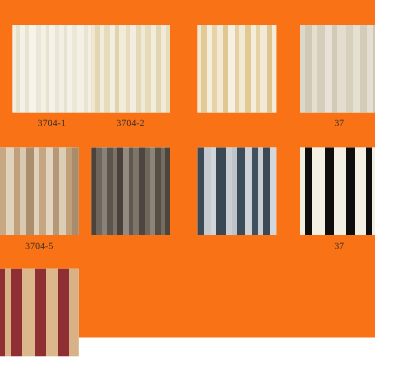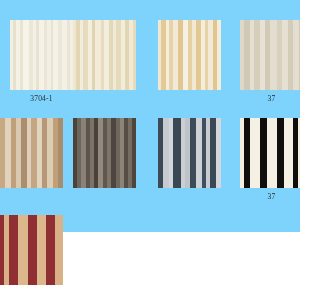--- a/index.html
+++ b/index.html
@@ -15,22 +15,22 @@
     font-family: "Liberation Serif", "DejaVu Serif", serif;
     position: relative;
     background: #ffffff;
   }
 
   #catalog {
     position: absolute;
     left: 0;
     top: 0;
     width: 300px;
-    height: 232px;
-    background: #7dd3fc;
+    height: 270px;
+    background: #f97316;
   }
 
   .swatch-cell {
     position: absolute;
     top: 0;
     width: 63px;
   }
 
   .swatch-tile {
     width: 63px;
@@ -61,32 +61,38 @@
 
 <div id="catalog">
     <div class="swatch-cell" style="left: 10px; top: 20px;">
       <div class="swatch-tile" style="background-image: linear-gradient(90deg, rgb(242, 239, 226) 0%, rgb(242, 239, 226) 5%, rgb(230, 225, 205) 5%, rgb(230, 225, 205) 9%, rgb(244, 241, 230) 9%, rgb(244, 241, 230) 16%, rgb(233, 228, 210) 16%, rgb(233, 228, 210) 21%, rgb(246, 243, 233) 21%, rgb(246, 243, 233) 30%, rgb(235, 230, 213) 30%, rgb(235, 230, 213) 36%, rgb(243, 240, 228) 36%, rgb(243, 240, 228) 42%, rgb(231, 226, 208) 42%, rgb(231, 226, 208) 46%, rgb(245, 242, 232) 46%, rgb(245, 242, 232) 54%, rgb(234, 229, 212) 54%, rgb(234, 229, 212) 59%, rgb(242, 239, 227) 59%, rgb(242, 239, 227) 65%, rgb(232, 227, 209) 65%, rgb(232, 227, 209) 69%, rgb(244, 241, 231) 69%, rgb(244, 241, 231) 76%, rgb(236, 231, 215) 76%, rgb(236, 231, 215) 82%, rgb(243, 240, 229) 82%, rgb(243, 240, 229) 91%, rgb(233, 228, 211) 91%, rgb(233, 228, 211) 96%, rgb(242, 239, 228) 96%, rgb(242, 239, 228) 100%); width: 63px; height: 70px;"></div>
       <div class="label-clip">
         <div class="swatch-label">3704-1</div>
       </div>
     </div>
     <div class="swatch-cell" style="left: 73px; top: 20px;">
       <div class="swatch-tile" style="background-image: linear-gradient(90deg, rgb(239, 231, 208) 0%, rgb(239, 231, 208) 4.301%, rgb(226, 214, 180) 4.301%, rgb(226, 214, 180) 10.753%, rgb(242, 236, 218) 10.753%, rgb(242, 236, 218) 16.129%, rgb(230, 219, 188) 16.129%, rgb(230, 219, 188) 23.656%, rgb(244, 238, 224) 23.656%, rgb(244, 238, 224) 30.108%, rgb(224, 212, 176) 30.108%, rgb(224, 212, 176) 35.484%, rgb(241, 235, 216) 35.484%, rgb(241, 235, 216) 44.086%, rgb(231, 220, 190) 44.086%, rgb(231, 220, 190) 49.462%, rgb(243, 237, 224) 49.462%, rgb(243, 237, 224) 56.989%, rgb(227, 216, 184) 56.989%, rgb(227, 216, 184) 63.441%, rgb(240, 233, 213) 63.441%, rgb(240, 233, 213) 68.817%, rgb(229, 218, 185) 68.817%, rgb(229, 218, 185) 76.344%, rgb(242, 236, 219) 76.344%, rgb(242, 236, 219) 82.796%, rgb(225, 213, 178) 82.796%, rgb(225, 213, 178) 88.172%, rgb(241, 234, 215) 88.172%, rgb(241, 234, 215) 94.624%, rgb(230, 219, 189) 94.624%, rgb(230, 219, 189) 100%); width: 63px; height: 70px;"></div>
+      <div class="label-clip">
+        <div class="swatch-label">3704-2</div>
+      </div>
     </div>
     <div class="swatch-cell" style="left: 158px; top: 20px;">
       <div class="swatch-tile" style="background-image: linear-gradient(90deg, rgb(240, 232, 210) 0%, rgb(240, 232, 210) 4.444%, rgb(227, 201, 150) 4.444%, rgb(227, 201, 150) 12.222%, rgb(244, 238, 221) 12.222%, rgb(244, 238, 221) 17.778%, rgb(232, 211, 168) 17.778%, rgb(232, 211, 168) 24.444%, rgb(242, 234, 214) 24.444%, rgb(242, 234, 214) 32.222%, rgb(225, 198, 145) 32.222%, rgb(225, 198, 145) 38.889%, rgb(245, 240, 226) 38.889%, rgb(245, 240, 226) 47.778%, rgb(230, 208, 162) 47.778%, rgb(230, 208, 162) 53.333%, rgb(241, 233, 212) 53.333%, rgb(241, 233, 212) 60%, rgb(226, 200, 147) 60%, rgb(226, 200, 147) 67.778%, rgb(244, 237, 219) 67.778%, rgb(244, 237, 219) 74.444%, rgb(231, 210, 166) 74.444%, rgb(231, 210, 166) 80%, rgb(242, 234, 215) 80%, rgb(242, 234, 215) 87.778%, rgb(225, 197, 143) 87.778%, rgb(225, 197, 143) 94.444%, rgb(243, 236, 217) 94.444%, rgb(243, 236, 217) 100%); width: 63px; height: 70px;"></div>
     </div>
     <div class="swatch-cell" style="left: 240px; top: 20px;">
       <div class="swatch-tile" style="background-image: linear-gradient(90deg, rgb(221, 216, 201) 0%, rgb(221, 216, 201) 6.944%, rgb(207, 201, 182) 6.944%, rgb(207, 201, 182) 15.278%, rgb(228, 223, 209) 15.278%, rgb(228, 223, 209) 22.222%, rgb(212, 206, 187) 22.222%, rgb(212, 206, 187) 31.944%, rgb(231, 226, 213) 31.944%, rgb(231, 226, 213) 40.278%, rgb(208, 202, 183) 40.278%, rgb(208, 202, 183) 47.222%, rgb(226, 221, 207) 47.222%, rgb(226, 221, 207) 58.333%, rgb(214, 208, 189) 58.333%, rgb(214, 208, 189) 66.667%, rgb(229, 224, 210) 66.667%, rgb(229, 224, 210) 76.389%, rgb(210, 204, 185) 76.389%, rgb(210, 204, 185) 84.722%, rgb(227, 222, 208) 84.722%, rgb(227, 222, 208) 93.056%, rgb(206, 200, 181) 93.056%, rgb(206, 200, 181) 100%); width: 63px; height: 70px;"></div>
       <div class="label-clip">
         <div class="swatch-label">37</div>
       </div>
     </div>
     <div class="swatch-cell" style="left: 0px; top: 118px;">
       <div class="swatch-tile" style="background-image: linear-gradient(90deg, rgb(198, 168, 131) 0%, rgb(198, 168, 131) 8%, rgb(224, 210, 188) 8%, rgb(224, 210, 188) 17.333%, rgb(191, 160, 122) 17.333%, rgb(191, 160, 122) 25.333%, rgb(217, 201, 176) 25.333%, rgb(217, 201, 176) 33.333%, rgb(171, 142, 110) 33.333%, rgb(171, 142, 110) 42.667%, rgb(222, 208, 185) 42.667%, rgb(222, 208, 185) 49.333%, rgb(196, 166, 130) 49.333%, rgb(196, 166, 130) 58.667%, rgb(226, 213, 192) 58.667%, rgb(226, 213, 192) 66.667%, rgb(182, 152, 120) 66.667%, rgb(182, 152, 120) 74.667%, rgb(220, 205, 181) 74.667%, rgb(220, 205, 181) 84%, rgb(192, 159, 121) 84%, rgb(192, 159, 121) 92%, rgb(169, 140, 108) 92%, rgb(169, 140, 108) 100%); width: 63px; height: 70px;"></div>
+      <div class="label-clip">
+        <div class="swatch-label">3704-5</div>
+      </div>
     </div>
     <div class="swatch-cell" style="left: 73px; top: 118px;">
       <div class="swatch-tile" style="background-image: linear-gradient(90deg, rgb(75, 67, 57) 0%, rgb(75, 67, 57) 5.952%, rgb(109, 102, 92) 5.952%, rgb(109, 102, 92) 13.095%, rgb(138, 130, 120) 13.095%, rgb(138, 130, 120) 20.238%, rgb(93, 85, 75) 20.238%, rgb(93, 85, 75) 27.381%, rgb(123, 114, 104) 27.381%, rgb(123, 114, 104) 33.333%, rgb(74, 66, 58) 33.333%, rgb(74, 66, 58) 40.476%, rgb(147, 138, 128) 40.476%, rgb(147, 138, 128) 47.619%, rgb(96, 88, 80) 47.619%, rgb(96, 88, 80) 53.571%, rgb(126, 117, 105) 53.571%, rgb(126, 117, 105) 60.714%, rgb(76, 69, 64) 60.714%, rgb(76, 69, 64) 67.857%, rgb(111, 103, 92) 67.857%, rgb(111, 103, 92) 75%, rgb(141, 132, 121) 75%, rgb(141, 132, 121) 80.952%, rgb(86, 78, 69) 80.952%, rgb(86, 78, 69) 88.095%, rgb(118, 109, 98) 88.095%, rgb(118, 109, 98) 94.048%, rgb(78, 70, 61) 94.048%, rgb(78, 70, 61) 100%); width: 63px; height: 70px;"></div>
     </div>
     <div class="swatch-cell" style="left: 158px; top: 118px;">
       <div class="swatch-tile" style="background-image: linear-gradient(90deg, rgb(60, 74, 87) 0%, rgb(60, 74, 87) 7.692%, rgb(199, 203, 208) 7.692%, rgb(199, 203, 208) 16.667%, rgb(210, 214, 218) 16.667%, rgb(210, 214, 218) 23.077%, rgb(58, 72, 84) 23.077%, rgb(58, 72, 84) 35.897%, rgb(203, 207, 212) 35.897%, rgb(203, 207, 212) 43.59%, rgb(191, 196, 202) 43.59%, rgb(191, 196, 202) 50%, rgb(61, 75, 88) 50%, rgb(61, 75, 88) 60.256%, rgb(206, 210, 215) 60.256%, rgb(206, 210, 215) 69.231%, rgb(65, 80, 93) 69.231%, rgb(65, 80, 93) 76.923%, rgb(201, 205, 210) 76.923%, rgb(201, 205, 210) 83.333%, rgb(59, 73, 85) 83.333%, rgb(59, 73, 85) 92.308%, rgb(211, 215, 219) 92.308%, rgb(211, 215, 219) 100%); width: 63px; height: 70px;"></div>
     </div>
     <div class="swatch-cell" style="left: 240px; top: 118px;">
       <div class="swatch-tile" style="background-image: linear-gradient(90deg, rgb(242, 238, 224) 0%, rgb(242, 238, 224) 6.349%, rgb(16, 14, 12) 6.349%, rgb(16, 14, 12) 15.873%, rgb(244, 240, 227) 15.873%, rgb(244, 240, 227) 31.746%, rgb(16, 14, 12) 31.746%, rgb(16, 14, 12) 42.857%, rgb(243, 239, 226) 42.857%, rgb(243, 239, 226) 58.73%, rgb(16, 14, 12) 58.73%, rgb(16, 14, 12) 69.841%, rgb(244, 240, 227) 69.841%, rgb(244, 240, 227) 84.127%, rgb(16, 14, 12) 84.127%, rgb(16, 14, 12) 92.063%, rgb(242, 238, 225) 92.063%, rgb(242, 238, 225) 100%); width: 63px; height: 70px;"></div>
       <div class="label-clip">

